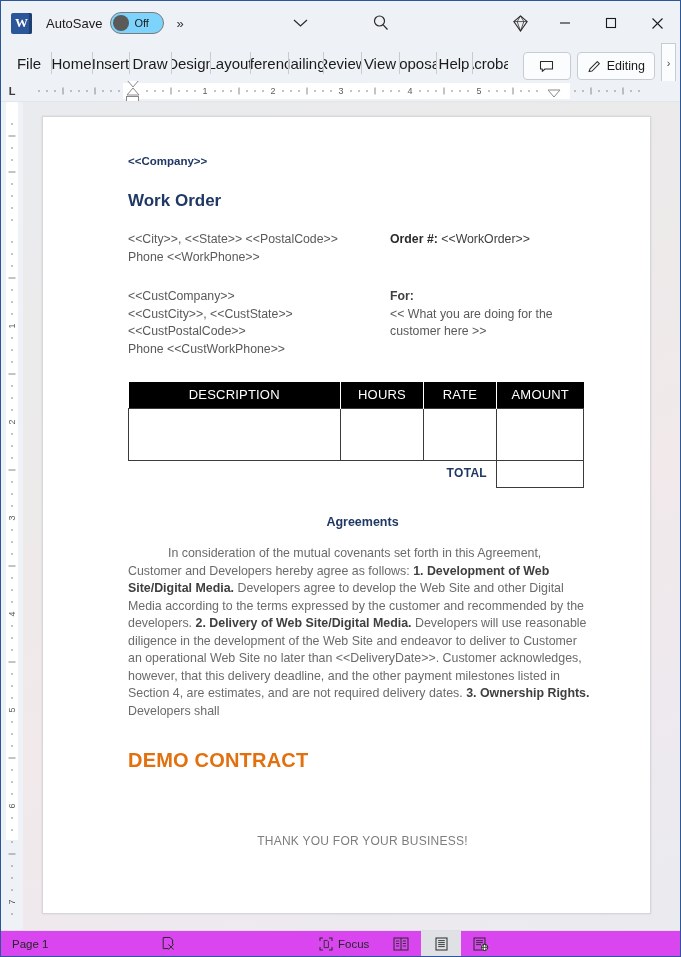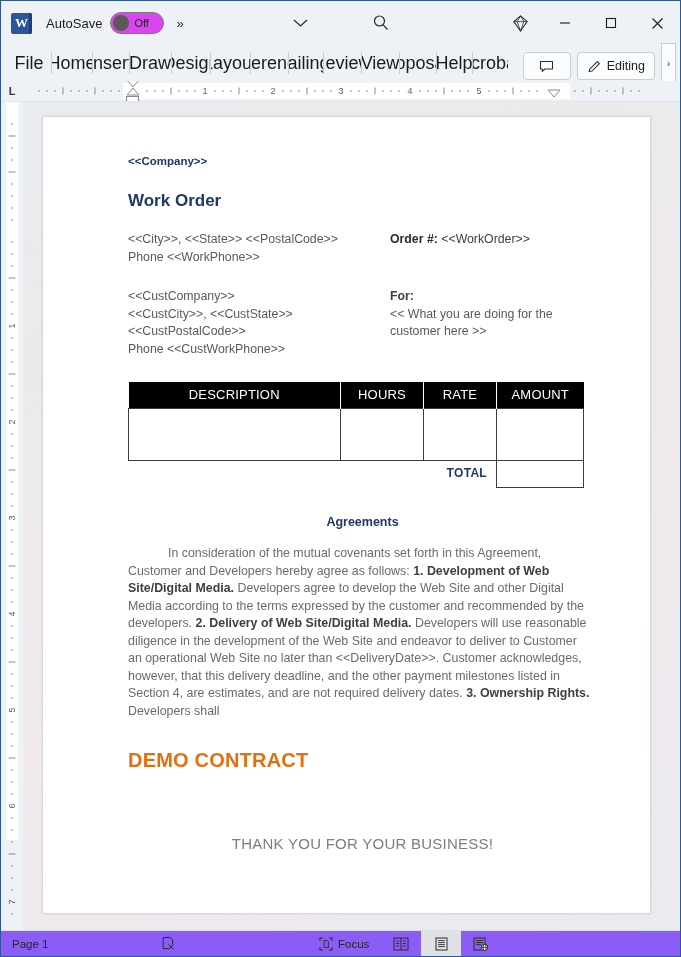--- a/index.html
+++ b/index.html
@@ -34,21 +34,21 @@
     font-family: "Liberation Serif", serif;
     flex: 0 0 auto;
     box-shadow: inset -3px 0 0 #1e3f70;
   }
   .autosave-label {
     margin-left: 14px; font-size: 13px; color: #1b1b1b;
   }
   .toggle {
     margin-left: 8px;
     width: 54px; height: 22px; border-radius: 11px;
-    border: 1px solid #7a7a7a; background: #d946ef;
+    border: 1px solid #7a7a7a; background: #7dd3fc;
     display: flex; align-items: center; padding: 0 2px;
     position: relative;
   }
   .toggle .knob {
     width: 16px; height: 16px; border-radius: 50%;
     background: #5a5a5a;
   }
   .toggle .t-text {
     font-size: 11px; color: #1b1b1b; margin-left: 5px;
   }
@@ -81,21 +81,21 @@
   .ribbon {
     height: 36px; flex: 0 0 36px;
     background: #eef1f5;
     display: flex; align-items: stretch;
     padding-left: 8px;
     position: relative;
   }
   .tabs { display: flex; align-items: stretch; }
   .tab {
     display: flex; align-items: center; justify-content: center;
-    font-size: 18px; color: #1b1b1b;
+    font-size: 15px; color: #1b1b1b;
     padding: 0 4px;
     position: relative;
     white-space: nowrap; overflow: hidden;
   }
   .tab + .tab::before {
     content: ""; position: absolute; left: 0; top: 7px; bottom: 7px;
     width: 1px; background: #c8ccd2;
   }
   .tab.file { padding: 0 9px 0 7px; }
   .tab.file::before { display: none; }
@@ -258,28 +258,28 @@
   }
   .agr-body b { color: #3f3f3f; }
   .agr-indent { display: inline-block; width: 40px; }
 
   .demo {
     margin-top: 26px; color: #e2700f; font-weight: bold;
     font-size: 20px; letter-spacing: .2px;
   }
   .thanks {
     margin-top: 58px; text-align: center;
-    color: #7d7d7d; font-size: 15px; letter-spacing: .25px;
+    color: #7d7d7d; font-size: 12px; letter-spacing: .25px;
     padding-right: 13px;
   }
 
   
   .statusbar {
     height: 26px; flex: 0 0 26px;
-    background: #8b5cf6;
+    background: #d946ef;
     border-top: 1px solid #dcdfe4;
     display: flex; align-items: center;
     font-size: 11.5px; color: #262626;
     position: relative;
   }
   .sb-page { margin-left: 11px; }
   .sb-prf { position: absolute; left: 160px; display: flex; align-items: center; }
   .sb-mid { position: absolute; left: 318px; display: flex; align-items: center; gap: 5px; }
   .sb-views { position: absolute; left: 380px; display: flex; align-items: stretch; height: 26px; }
   .sb-view {

